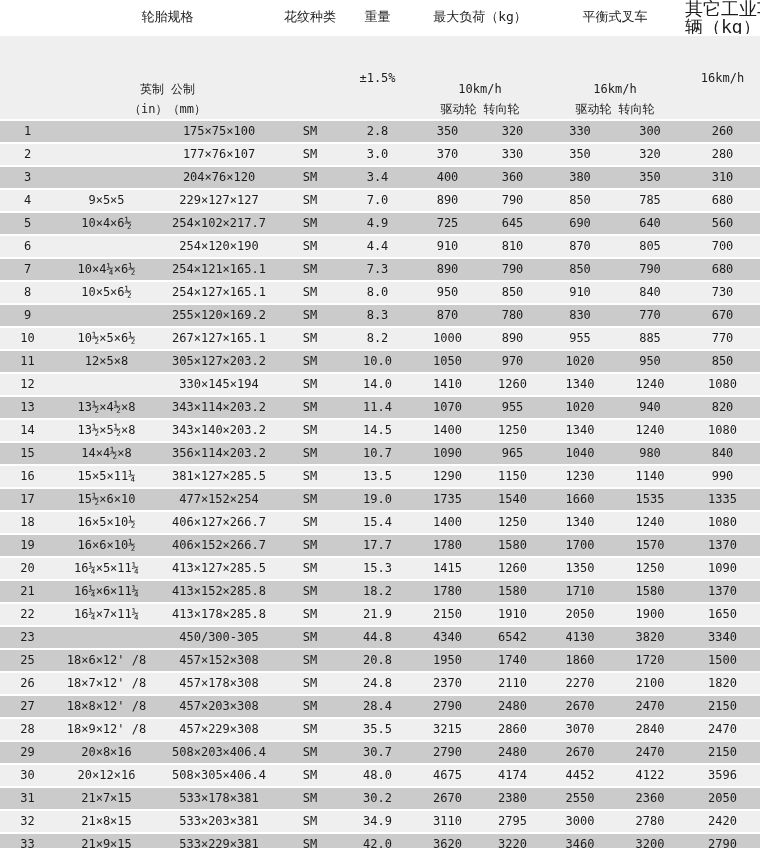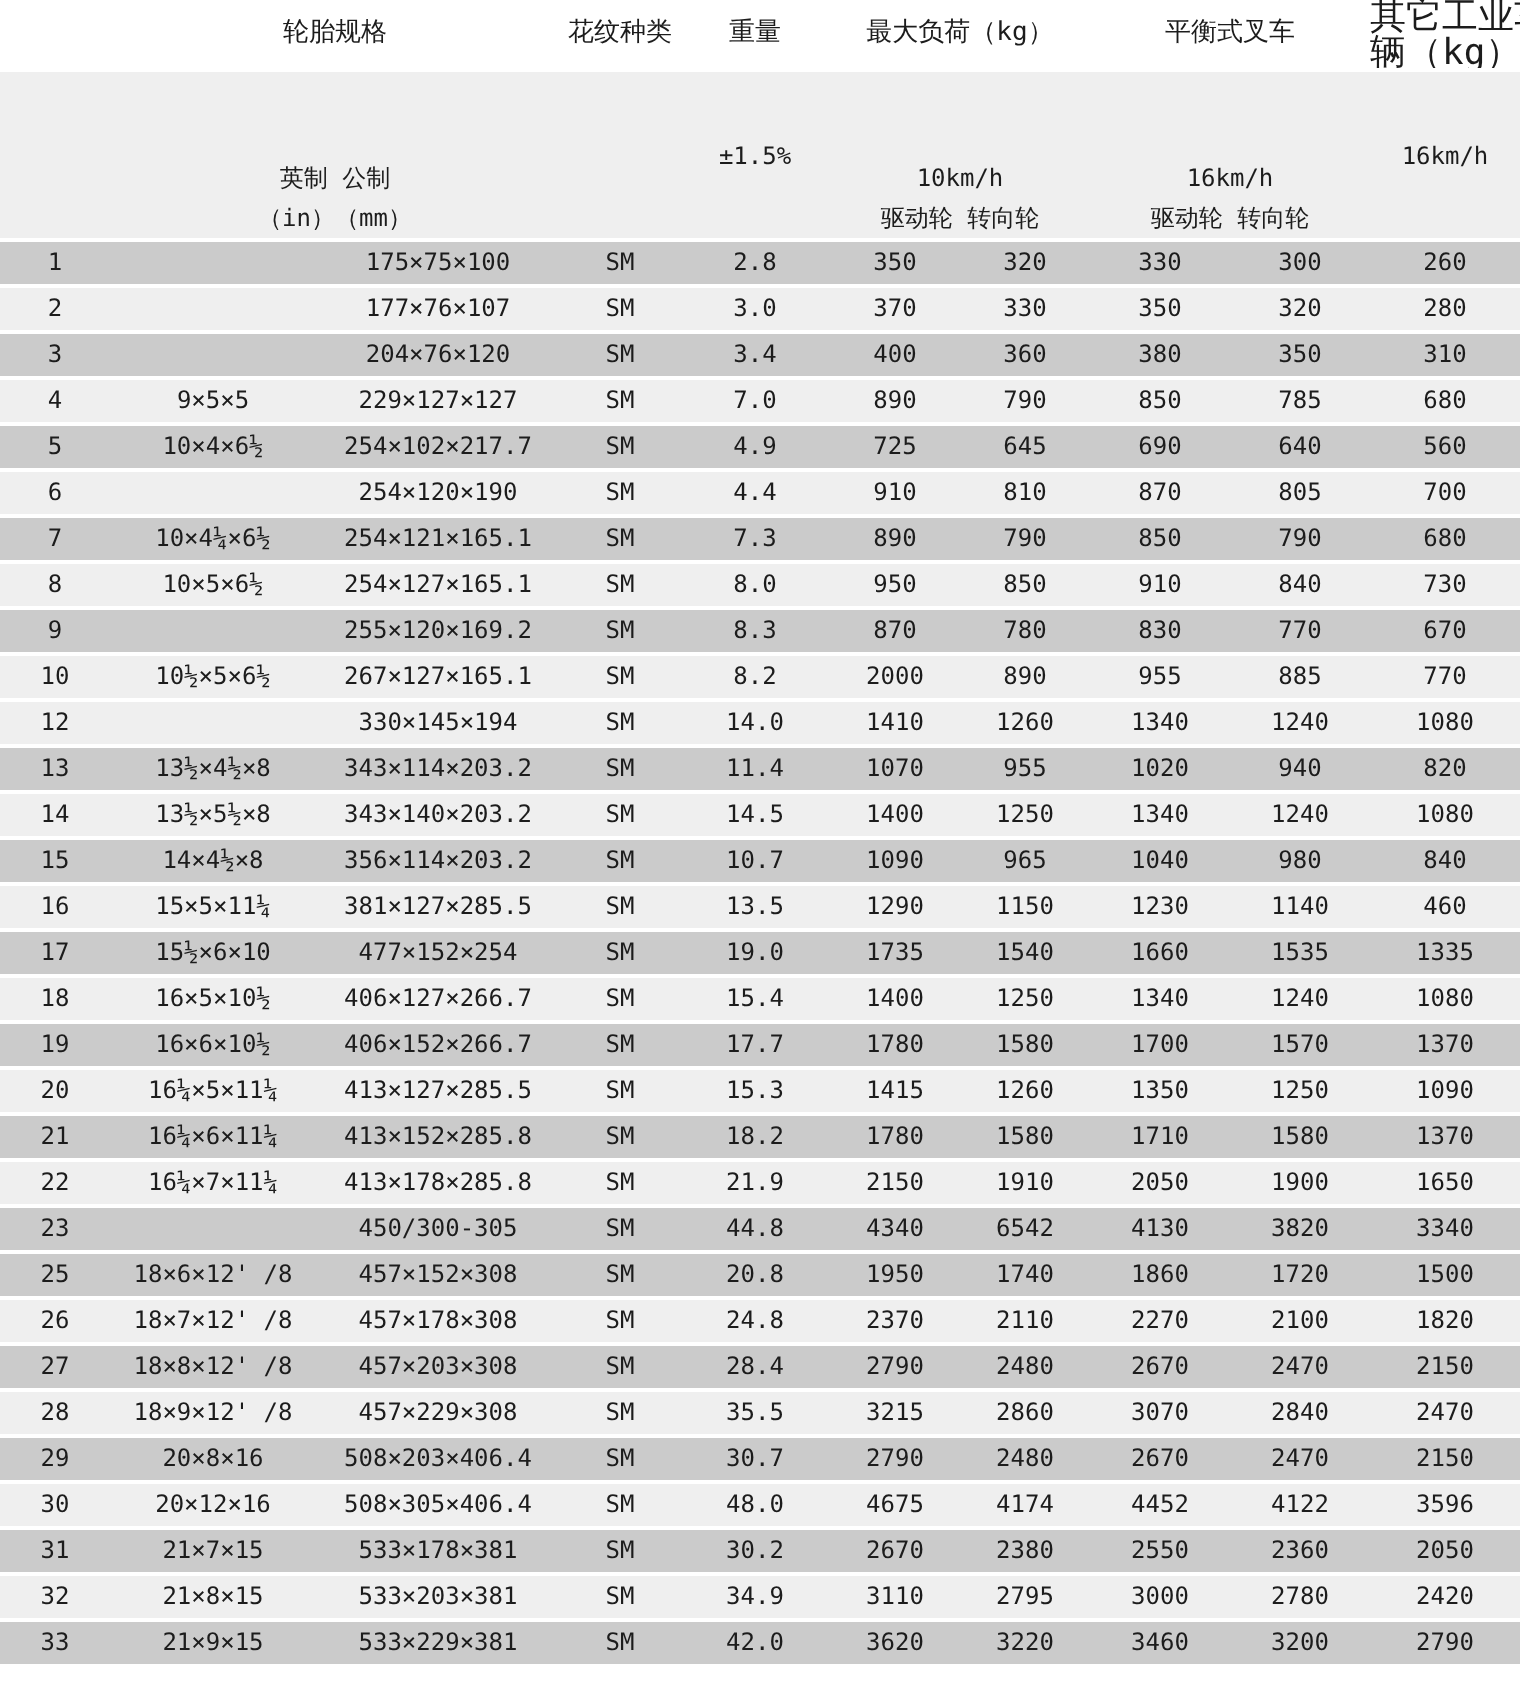--- a/index.html
+++ b/index.html
@@ -221,25 +221,37 @@
         <td>830</td>
         <td>770</td>
         <td>670</td>
       </tr>
       <tr class="light">
         <td>10</td>
         <td>10½×5×6½</td>
         <td>267×127×165.1</td>
         <td>SM</td>
         <td>8.2</td>
-        <td>2000</td>
+        <td>1000</td>
         <td>890</td>
         <td>955</td>
         <td>885</td>
         <td>770</td>
+      </tr>
+      <tr class="dark">
+        <td>11</td>
+        <td>12×5×8</td>
+        <td>305×127×203.2</td>
+        <td>SM</td>
+        <td>10.0</td>
+        <td>1050</td>
+        <td>970</td>
+        <td>1020</td>
+        <td>950</td>
+        <td>850</td>
       </tr>
       <tr class="light">
         <td>12</td>
         <td></td>
         <td>330×145×194</td>
         <td>SM</td>
         <td>14.0</td>
         <td>1410</td>
         <td>1260</td>
         <td>1340</td>
@@ -285,21 +297,21 @@
       <tr class="light">
         <td>16</td>
         <td>15×5×11¼</td>
         <td>381×127×285.5</td>
         <td>SM</td>
         <td>13.5</td>
         <td>1290</td>
         <td>1150</td>
         <td>1230</td>
         <td>1140</td>
-        <td>460</td>
+        <td>990</td>
       </tr>
       <tr class="dark">
         <td>17</td>
         <td>15½×6×10</td>
         <td>477×152×254</td>
         <td>SM</td>
         <td>19.0</td>
         <td>1735</td>
         <td>1540</td>
         <td>1660</td>

